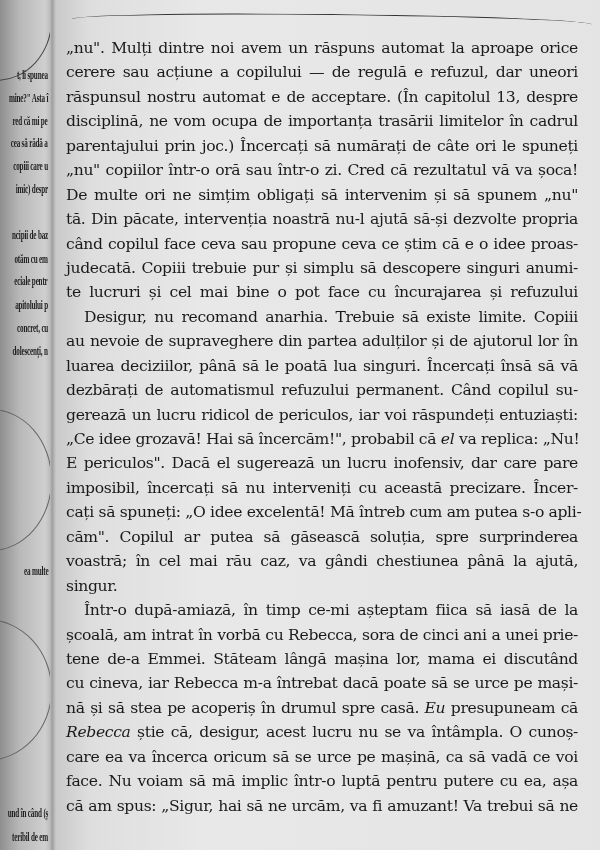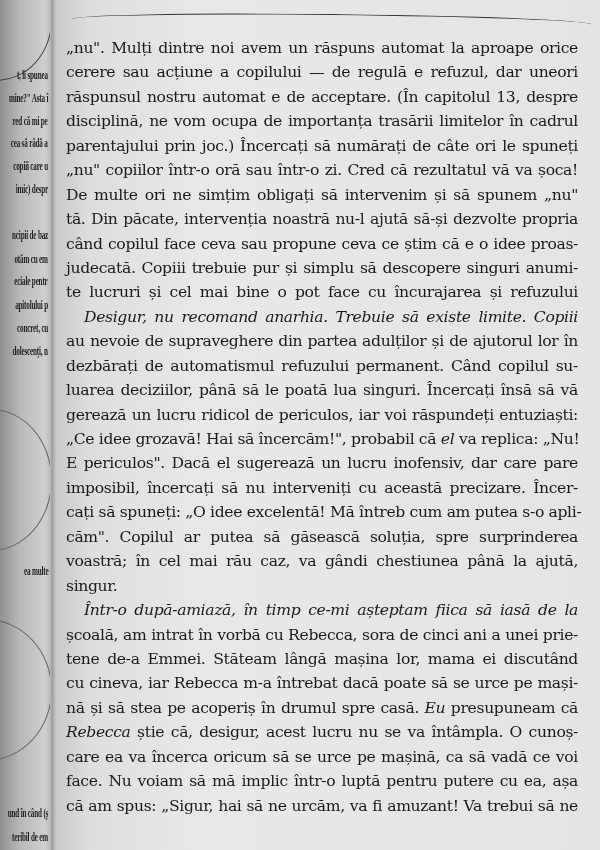--- a/index.html
+++ b/index.html
@@ -25,21 +25,21 @@
     border-top:1.3px solid #333; border-radius:50% 50% 0 0 / 8px 8px 0 0;
     transform: rotate(0.6deg);
   }
   .text-block {
     position:absolute; left:66px; top:36px; width:512px;
     font-size:15.6px; line-height:24.45px; letter-spacing:-0.35px;
     text-align:justify;
   }
   .line { display:block; white-space:nowrap; text-align:justify; text-align-last:justify; height:24.45px; }
   .line.last { text-align-last:left; }
-  .line.indent { padding-left:18px;font-style:italic; }
+  .line.indent { padding-left:18px; }
   em { font-style:italic; }
 </style>
 </head>
 <body>
 
 <div class="left-page">
   <div class="left-curve" style="left:-60px; top:-70px; width:110px; height:120px;"></div>
   <div class="left-curve" style="left:-70px; top:380px; width:120px; height:140px; border-color:#666;"></div>
   <div class="left-curve" style="left:-80px; top:590px; width:130px; height:140px; border-color:#666;"></div>
   <div id="left-frags">
@@ -71,22 +71,22 @@
     <span class="line">disciplină, ne vom ocupa de importanța trasării limitelor în cadrul</span>
     <span class="line">parentajului prin joc.) Încercați să numărați de câte ori le spuneți</span>
     <span class="line">„nu" copiilor într-o oră sau într-o zi. Cred că rezultatul vă va șoca!</span>
     <span class="line">De multe ori ne simțim obligați să intervenim și să spunem „nu"</span>
     <span class="line">tă. Din păcate, intervenția noastră nu-l ajută să-și dezvolte propria</span>
     <span class="line">când copilul face ceva sau propune ceva ce știm că e o idee proas-</span>
     <span class="line">judecată. Copiii trebuie pur și simplu să descopere singuri anumi-</span>
     <span class="line">te lucruri și cel mai bine o pot face cu încurajarea și refuzului</span>
     <span class="line indent">Desigur, nu recomand anarhia. Trebuie să existe limite. Copiii</span>
     <span class="line">au nevoie de supraveghere din partea adulților și de ajutorul lor în</span>
+    <span class="line">luarea deciziilor, până să le poată lua singuri. Încercați însă să vă</span>
     <span class="line">dezbărați de automatismul refuzului permanent. Când copilul su-</span>
-    <span class="line">luarea deciziilor, până să le poată lua singuri. Încercați însă să vă</span>
     <span class="line">gerează un lucru ridicol de periculos, iar voi răspundeți entuziaști:</span>
     <span class="line"><span>„Ce idee grozavă! Hai să încercăm!", probabil că </span><em>el</em><span> va replica: „Nu!</span></span>
     <span class="line">E periculos". Dacă el sugerează un lucru inofensiv, dar care pare</span>
     <span class="line">imposibil, încercați să nu interveniți cu această precizare. Încer-</span>
     <span class="line">cați să spuneți: „O idee excelentă! Mă întreb cum am putea s-o apli-</span>
     <span class="line">căm". Copilul ar putea să găsească soluția, spre surprinderea</span>
     <span class="line">voastră; în cel mai rău caz, va gândi chestiunea până la ajută,</span>
     <span class="line last">singur.</span>
     <span class="line indent">Într-o după-amiază, în timp ce-mi așteptam fiica să iasă de la</span>
     <span class="line">școală, am intrat în vorbă cu Rebecca, sora de cinci ani a unei prie-</span>

